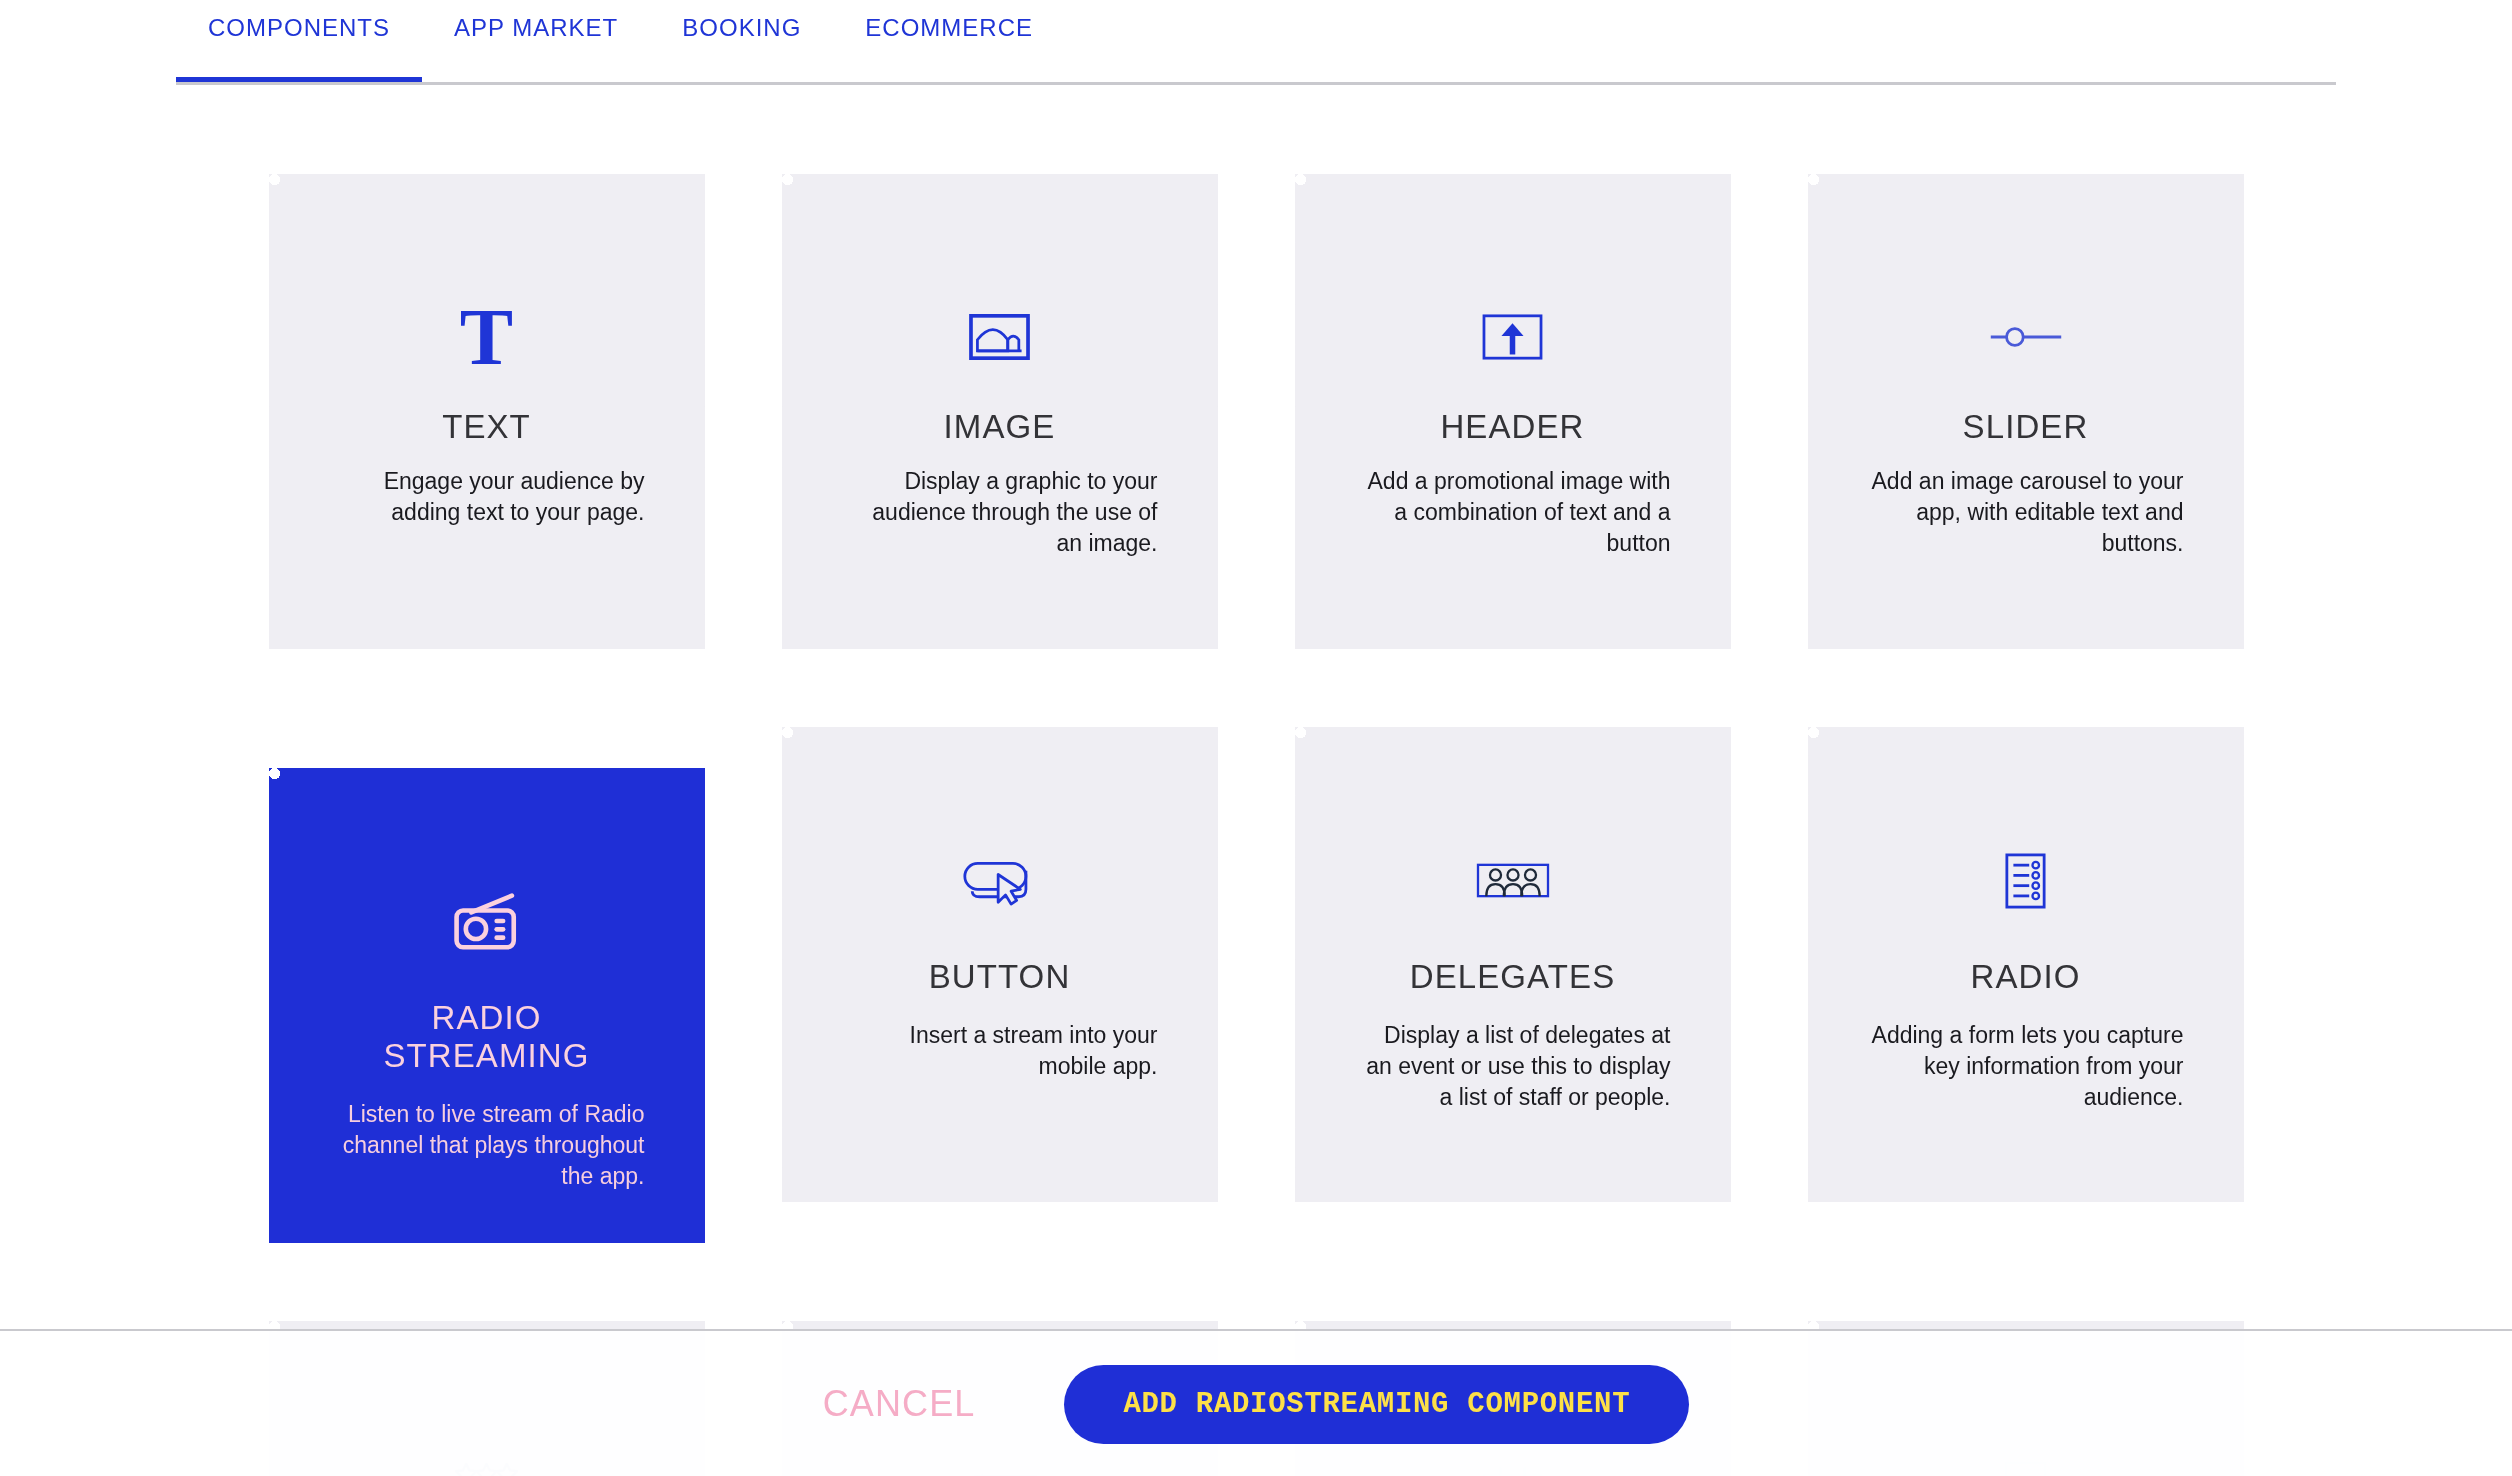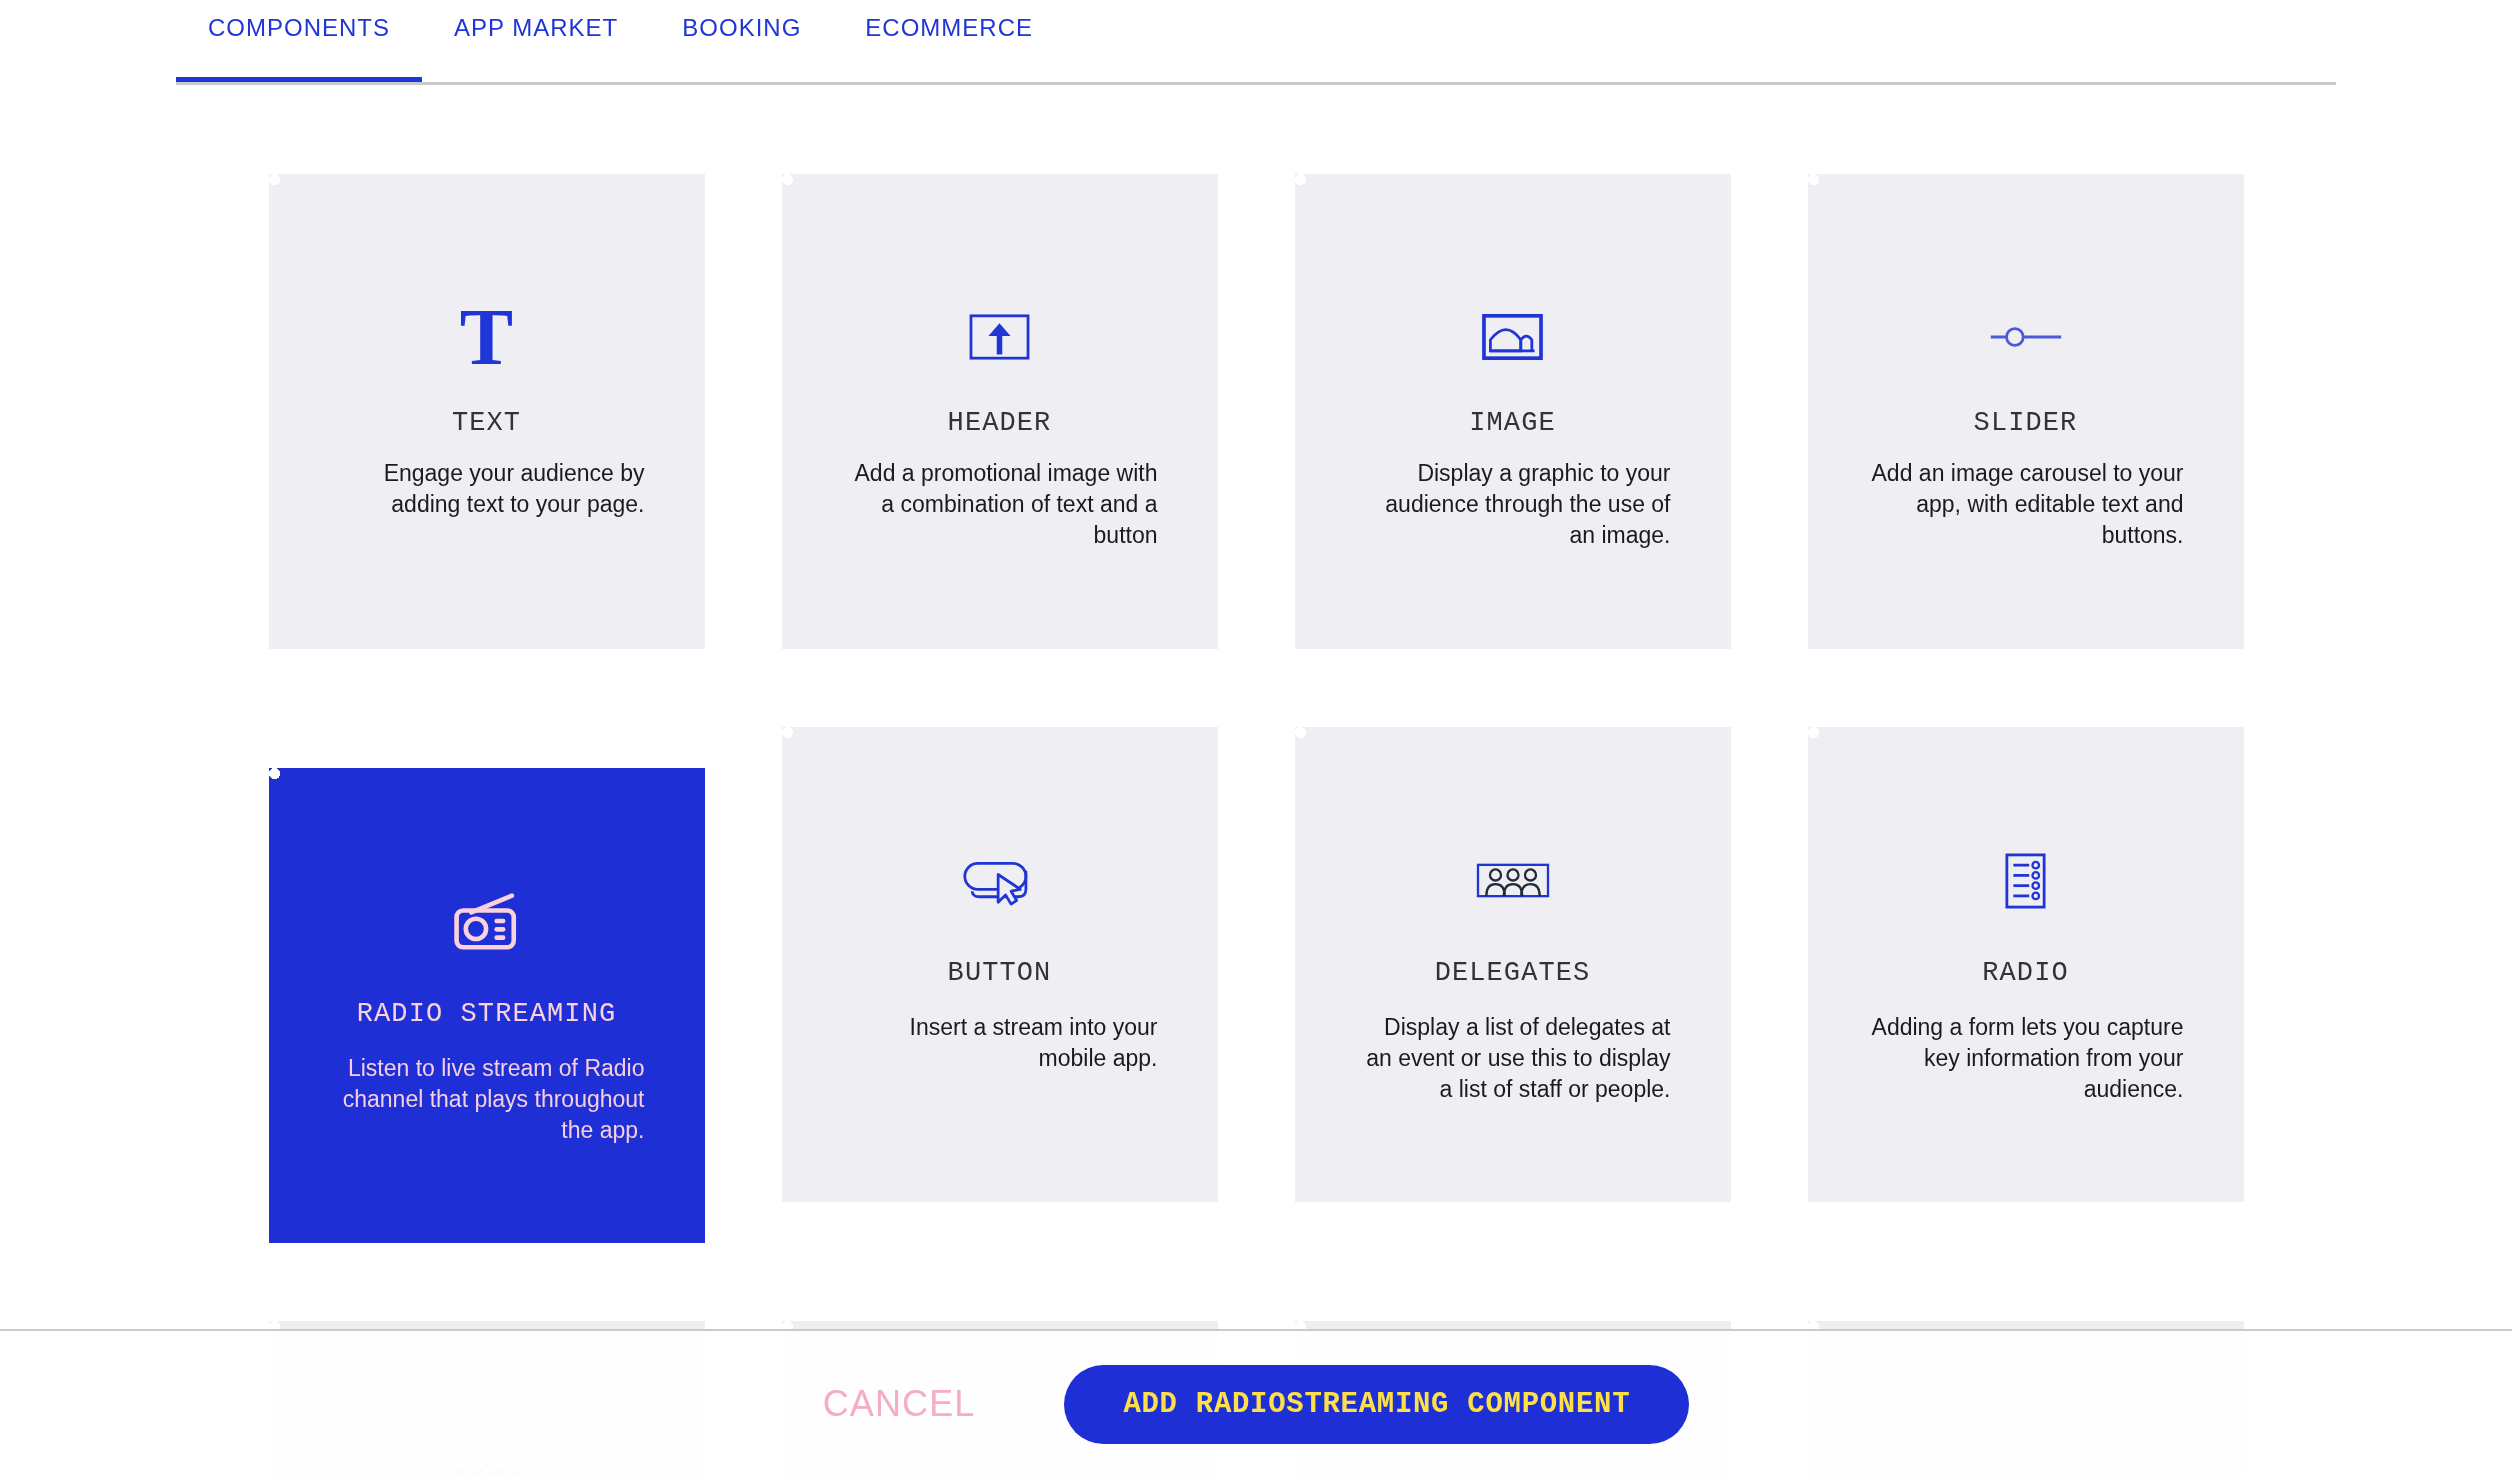--- a/index.html
+++ b/index.html
@@ -119,26 +119,25 @@
   .card.selected .card-desc  { color: #f7cede; }
 
   .card-icon {
     height: 121px;
     display: flex;
     align-items: center;
     justify-content: center;
     margin-top: 0;
   }
   .card-title {
-    font-size: 27px;
+    font-size: 33px;
     letter-spacing: 1.1px;
     color: #333337;
     text-align: center;
     margin-top: 7.4px;
-    font-family: Liberation Mono, monospace;
   }
   .card-desc {
     font-size: 23px;
     line-height: 31px;
     color: #1a1a1f;
     text-align: right;
     margin-top: 22px;
     max-width: 343px;
   }
 
@@ -237,42 +236,42 @@
         </div>
         <div class="card-title">TEXT</div>
         <div class="card-desc">Engage your audience by adding text to your page.</div>
       </div>
     </div>
 
     <div class="card row1">
       <div class="card-inner">
         <div class="card-icon">
           <svg width="61" height="46" viewBox="0 0 66 50">
-            <rect x="2" y="2" width="62" height="46" fill="none" stroke="#1f35d6" stroke-width="3"></rect>
-            <path d="M33 44 L33 18" stroke="#1f35d6" stroke-width="6"></path>
-            <path d="M33 10 L45 24 L21 24 Z" fill="#1f35d6"></path>
-          </svg>
-        </div>
-        <div class="card-title">HEADER</div>
-        <div class="card-desc">Add a promotional image with a combination of text and a button</div>
-      </div>
-    </div>
-
-    <div class="card row1">
-      <div class="card-inner">
-        <div class="card-icon">
-          <svg width="61" height="46" viewBox="0 0 66 50">
             <rect x="2" y="2" width="62" height="46" fill="none" stroke="#1f35d6" stroke-width="4"></rect>
             <path d="M9 40 L9 28 Q26 6 42 28 L42 40 Z" fill="none" stroke="#1f35d6" stroke-width="3"></path>
             <path d="M9 40 L57 40" fill="none" stroke="#1f35d6" stroke-width="3"></path>
             <path d="M42 40 L42 28 Q48 20 54 28 L54 40" fill="none" stroke="#1f35d6" stroke-width="3"></path>
           </svg>
         </div>
         <div class="card-title">IMAGE</div>
         <div class="card-desc">Display a graphic to your audience through the use of an image.</div>
+      </div>
+    </div>
+
+    <div class="card row1">
+      <div class="card-inner">
+        <div class="card-icon">
+          <svg width="61" height="46" viewBox="0 0 66 50">
+            <rect x="2" y="2" width="62" height="46" fill="none" stroke="#1f35d6" stroke-width="3"></rect>
+            <path d="M33 44 L33 18" stroke="#1f35d6" stroke-width="6"></path>
+            <path d="M33 10 L45 24 L21 24 Z" fill="#1f35d6"></path>
+          </svg>
+        </div>
+        <div class="card-title">HEADER</div>
+        <div class="card-desc">Add a promotional image with a combination of text and a button</div>
       </div>
     </div>
 
     <div class="card row1">
       <div class="card-inner">
         <div class="card-icon">
           <svg width="76" height="26" viewBox="0 0 82 28">
             <line x1="3" y1="14" x2="79" y2="14" stroke="#4a5ad8" stroke-width="3"></line>
             <circle cx="29" cy="14" r="9" fill="#efeef3" stroke="#4a5ad8" stroke-width="3"></circle>
           </svg>

